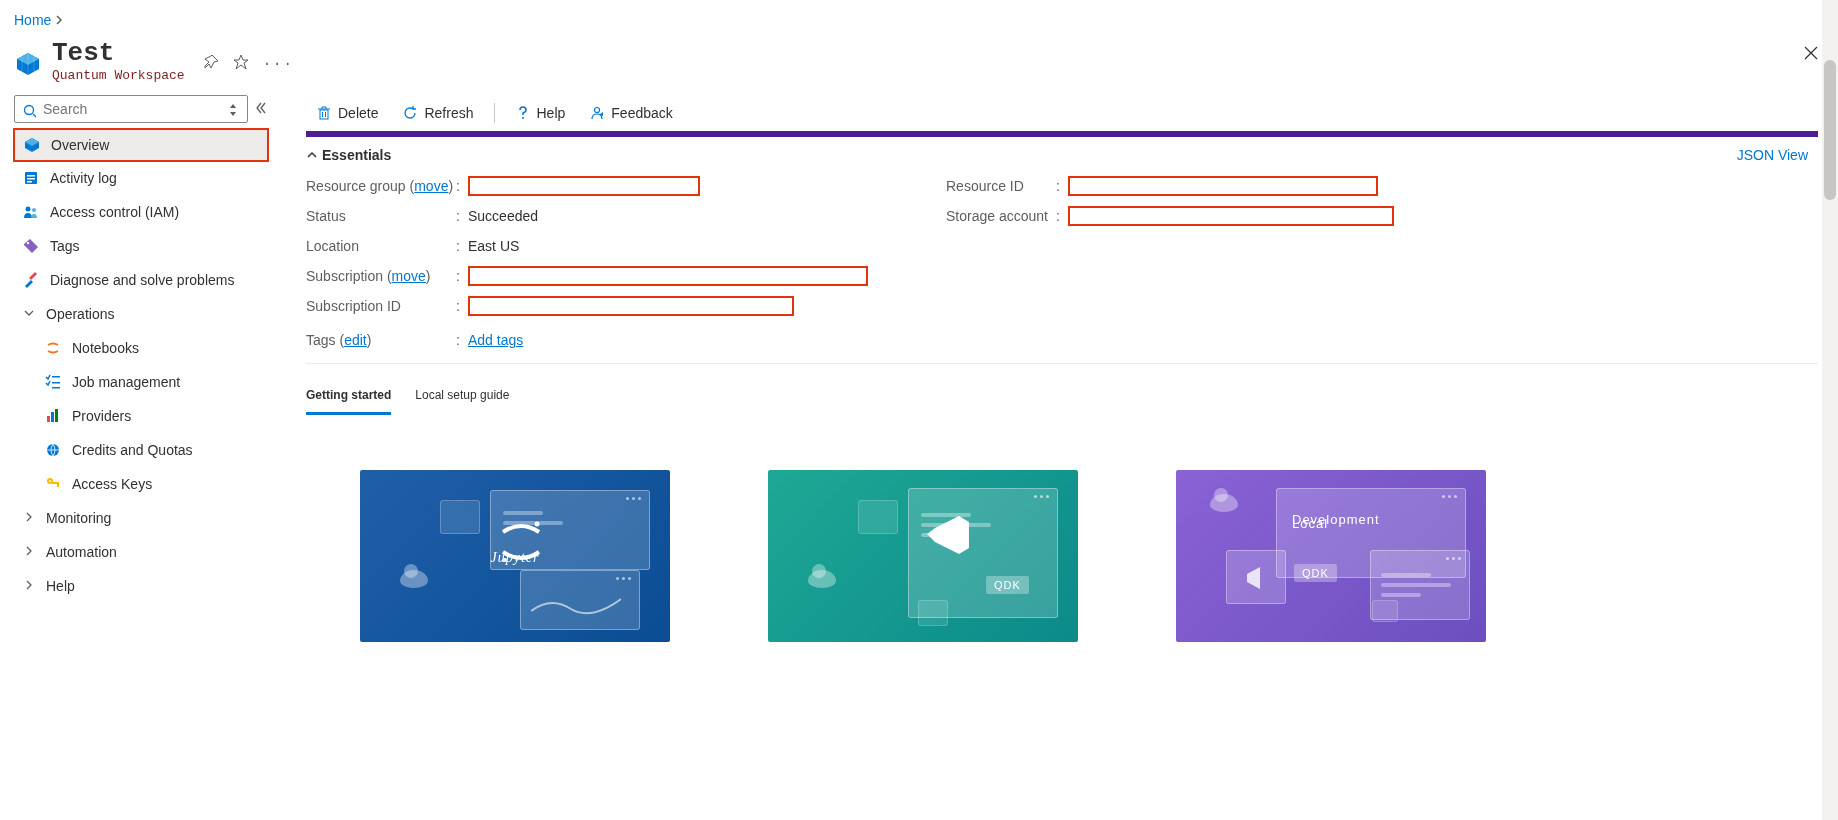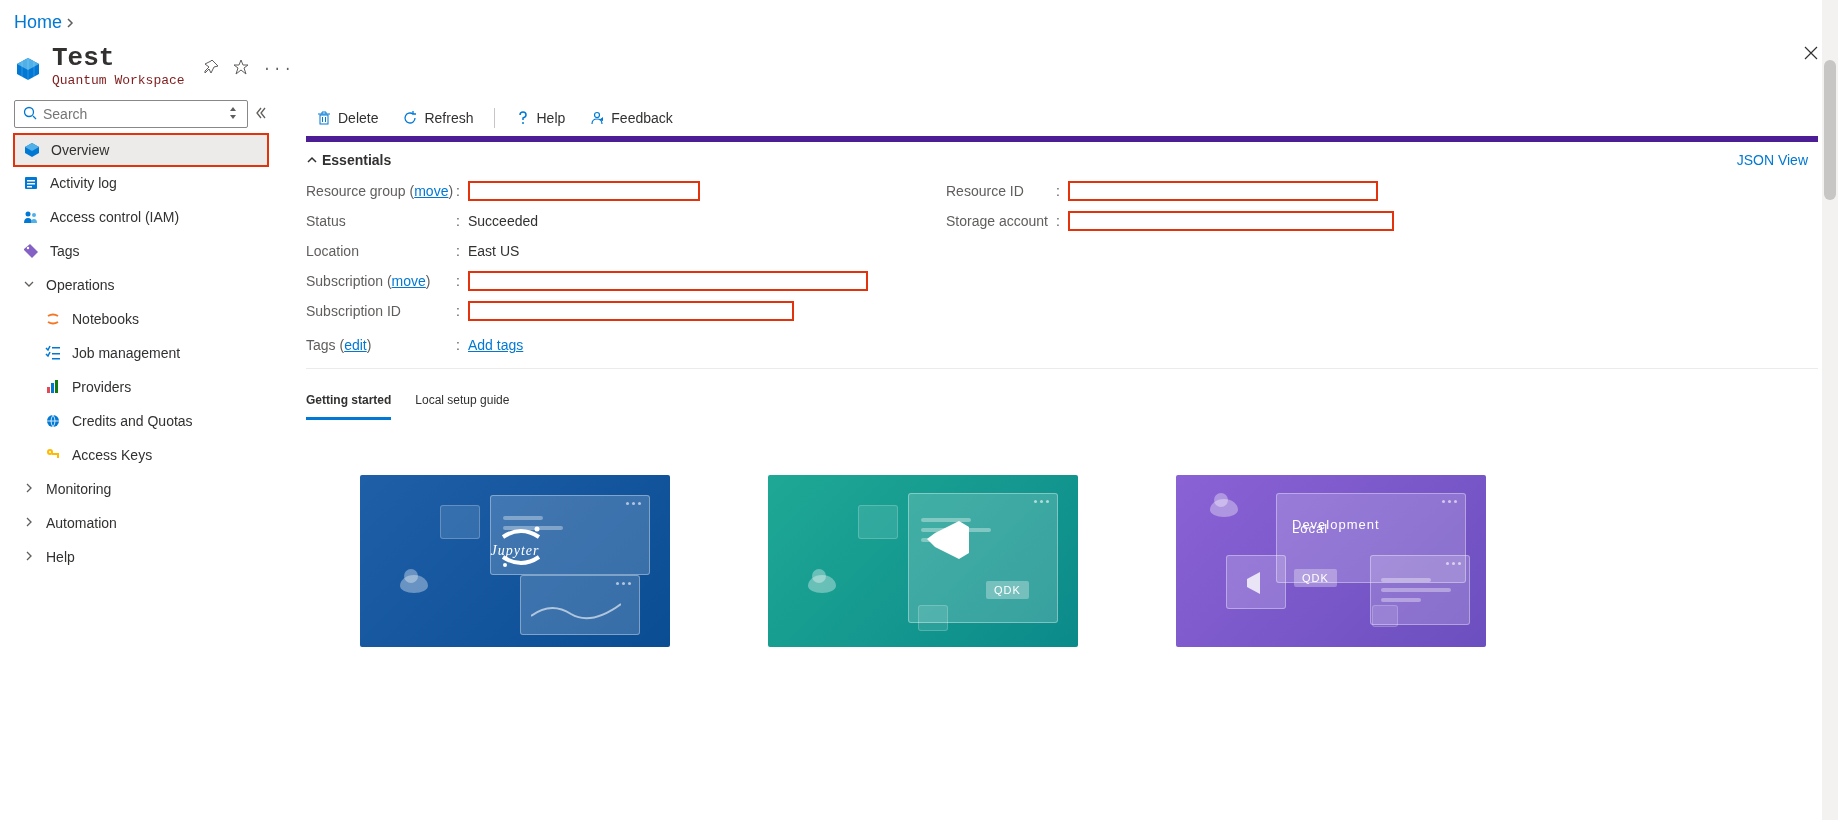--- a/index.html
+++ b/index.html
@@ -14,21 +14,21 @@
     position: relative;
   }
   a { color: #0078d4; text-decoration: none; cursor: pointer; }
 
   
   .breadcrumb {
     padding: 12px 14px 4px 14px;
     display: flex;
     align-items: center;
     gap: 3px;
-    font-size: 18px;
+    font-size: 14px;
   }
   .breadcrumb .sep { color: #605e5c; }
 
   
   .title-row {
     display: flex;
     align-items: center;
     padding: 8px 14px 12px 14px;
     position: relative;
     font-family: Liberation Mono, monospace;
@@ -53,21 +53,20 @@
     padding: 0 14px 0 14px;
     flex-shrink: 0;
     position: relative;
   }
   .search-wrap {
     display:flex; align-items:center; gap:6px; margin-bottom:6px;
   }
   .search-box {
     flex: 1;
     display: flex;
-    align-items: center;
     border: 1px solid #8a8886;
     border-radius: 2px;
     height: 28px;
     padding: 8px 8px;
     background:#fff;
   }
   .search-box input {
     border: none; outline: none; flex: 1; font-size: 14px;
   }
   .search-icon { color:#0078d4; margin-right:6px; }
@@ -323,20 +322,29 @@
     <div class="nav-item">
       <span class="nav-icon">
         <svg width="16" height="16" viewBox="0 0 16 16">
             <path d="M1 6 L7 1 L15 9 L9 15 L1 7 Z" fill="#8661c5"></path>
             <circle cx="5" cy="5" r="1.2" fill="#fff"></circle>
           </svg>
       </span>
       <span>Tags</span>
     </div>
 
+    <div class="nav-item">
+      <span class="nav-icon">
+        <svg width="16" height="16" viewBox="0 0 16 16">
+            <path d="M2 14 L8 8 L10 10 L4 16" fill="#0078d4"></path>
+            <path d="M14 2 L8 8 L6 6 L12 0" fill="#e74856"></path>
+          </svg>
+      </span>
+      <span>Diagnose and solve problems</span>
+    </div>
 
     <div class="nav-item">
       <span class="nav-chev">
         <svg width="10" height="10" viewBox="0 0 10 10">
             <path d="M1 3 L5 7 L9 3" stroke="currentColor" fill="none" stroke-width="1.3"></path>
           </svg>
       </span>
       <span>Operations</span>
     </div>
 
@@ -540,21 +548,21 @@
             </div>
           <div class="line" style="left:12px;top:20px;width:40px;"></div>
           <div class="line" style="left:12px;top:30px;width:60px;"></div>
         </div>
         <svg class="vs-icon" width="60" height="60" viewBox="0 0 60 60" style="left:52%;top:42%;">
           <path d="M12 20 Q30 8 48 20" stroke="#fff" fill="none" stroke-width="4"></path>
           <path d="M12 40 Q30 52 48 40" stroke="#fff" fill="none" stroke-width="4"></path>
           <circle cx="46" cy="12" r="2.5" fill="#fff"></circle>
           <circle cx="14" cy="48" r="2" fill="#fff"></circle>
         </svg>
-        <span class="card-label" style="left:50%;top:68px;transform:translateX(-50%);font-family:serif;font-style:italic;">Jupyter</span>
+        <span class="card-label" style="left:50%;top:80px;transform:translateX(-50%);font-family:serif;font-style:italic;">Jupyter</span>
         <div class="win" style="left:160px;top:100px;width:120px;height:60px;">
           <div class="dots">
               <span></span>
               <span></span>
               <span></span>
             </div>
           <svg style="position:absolute;left:10px;top:20px;" width="90" height="30">
               <path d="M0 20 Q20 5 40 18 Q60 30 90 8" stroke="rgba(255,255,255,0.6)" fill="none" stroke-width="2"></path>
             </svg>
         </div>

